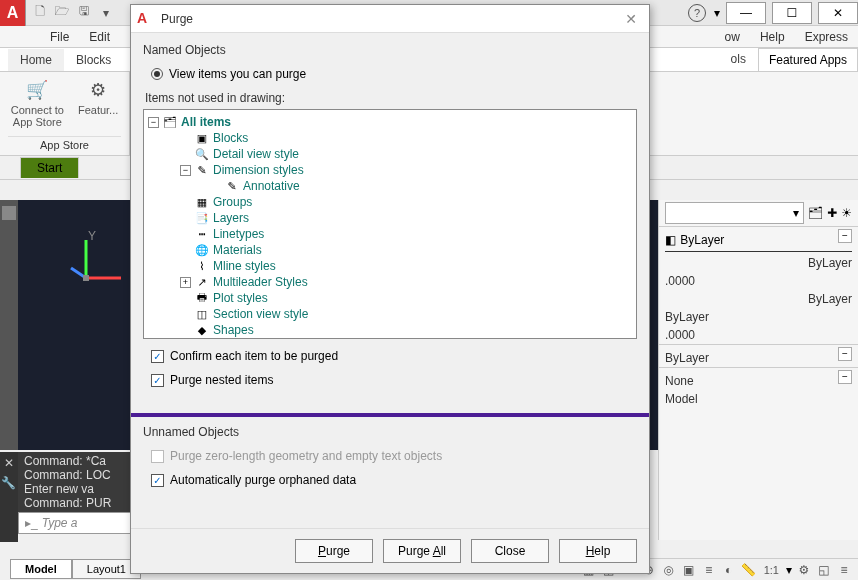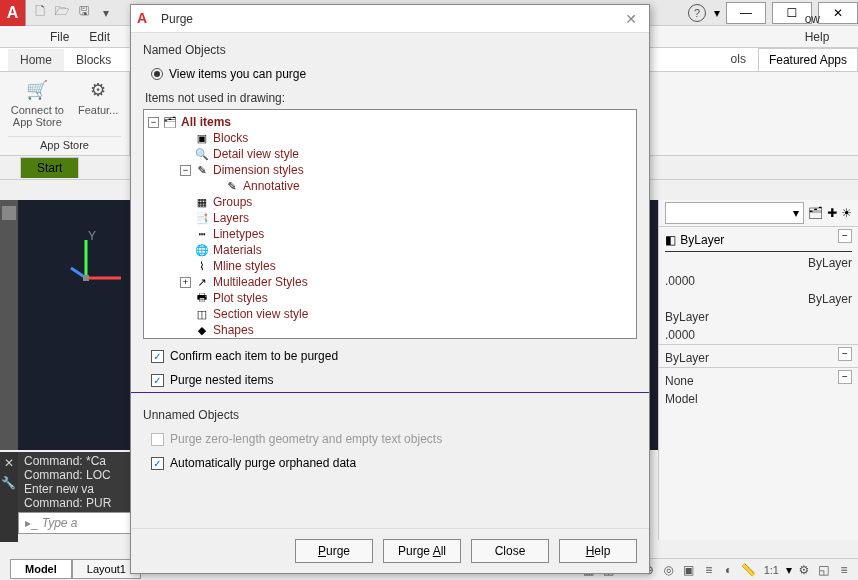--- a/index.html
+++ b/index.html
@@ -10,21 +10,21 @@
 .app-logo { width: 26px; height: 26px; background: #d83030; color: #fff; font-weight: bold; display: flex; align-items: center; justify-content: center; font-size: 16px; border-right: 1px solid #999; }
 .qat-icons { display: flex; gap: 6px; padding: 0 6px; }
 .qat-icon { width: 16px; height: 16px; display: flex; align-items: center; justify-content: center; color: #555; }
 .titlebar-right { margin-left: auto; display: flex; align-items: center; gap: 4px; }
 .help-circle { width: 18px; height: 18px; border: 1px solid #555; border-radius: 50%; display: flex; align-items: center; justify-content: center; font-size: 11px; color: #555; margin-right: 4px; }
 .win-btn { width: 40px; height: 22px; border: 1px solid #999; background: #fff; display: flex; align-items: center; justify-content: center; margin-left: 2px; }
 
 
 .menubar { height: 22px; background: #f5f5f5; display: flex; align-items: center; padding-left: 40px; border-bottom: 1px solid #ccc; }
 .menubar-item { padding: 2px 10px; color: #333; }
-.menubar-right { margin-left: auto; display: flex; flex-direction: column; }
+.menubar-right { margin-left: auto; display: flex; }
 
 
 .ribbon-tabs { height: 24px; background: #fff; display: flex; align-items: flex-end; padding-left: 8px; border-bottom: 1px solid #ccc; }
 .ribbon-tab { padding: 4px 12px; color: #404040; }
 .ribbon-tab.active { background: #f0f0f0; }
 .ribbon-tabs-right { margin-left: auto; display: flex; }
 .ribbon-tab-featured { border: 1px solid #ccc; border-bottom: none; background: #fff; padding: 4px 10px; }
 
 
 .ribbon-panel { height: 84px; background: #f5f5f5; border-bottom: 1px solid #ccc; display: flex; }
@@ -83,25 +83,25 @@
 .radio.checked::after { content: ""; position: absolute; left: 2px; top: 2px; width: 6px; height: 6px; background: #333; border-radius: 50%; }
 .items-label { margin: 6px 0 4px 2px; color: #333; }
 .tree { flex: 1; border: 1px solid #888; background: #fff; overflow-y: scroll; padding: 4px; max-height: 230px; }
 .tree-node { display: flex; align-items: center; gap: 4px; padding: 1px 0; }
 .tree-indent0 { padding-left: 0; }
 .tree-indent1 { padding-left: 32px; }
 .tree-indent2 { padding-left: 62px; }
 .tree-toggle { width: 11px; height: 11px; border: 1px solid #888; display: flex; align-items: center; justify-content: center; font-size: 9px; line-height: 9px; background: #fff; }
 .tree-toggle.blank { border: none; }
 .tree-icon { width: 14px; height: 14px; display: inline-flex; align-items: center; justify-content: center; font-size: 11px; }
-.tree-label { color: #7f1d1d; }
+.tree-label { color: #0f766e; }
 .tree-label.bold { font-weight: bold; }
 .check-row { display: flex; align-items: center; gap: 6px; margin: 10px 0 0 8px; }
 .chk { width: 13px; height: 13px; border: 1px solid #555; background: #fff; display: flex; align-items: center; justify-content: center; font-size: 10px; color: #0066cc; }
-.section-divider { border-top: 1px solid #4c1d95; margin: 5px -12px 0; padding: 13px 12px 0; }
+.section-divider { border-top: 4px solid #4c1d95; margin: 26px -12px 0; padding: 6px 12px 0; }
 .dlg-buttons { display: flex; justify-content: flex-end; gap: 10px; padding: 10px 12px; border-top: 1px solid #ddd; }
 .dlg-btn { min-width: 78px; height: 24px; border: 1px solid #888; background: #f8f8f8; padding: 0 10px; }
 .dlg-btn u { text-decoration: underline; }
 
 
 .tree::-webkit-scrollbar { width: 16px; }
 .tree::-webkit-scrollbar-track { background: #eee; }
 .tree::-webkit-scrollbar-thumb { background: #ccc; border: 1px solid #aaa; }
 </style>
 </head>

